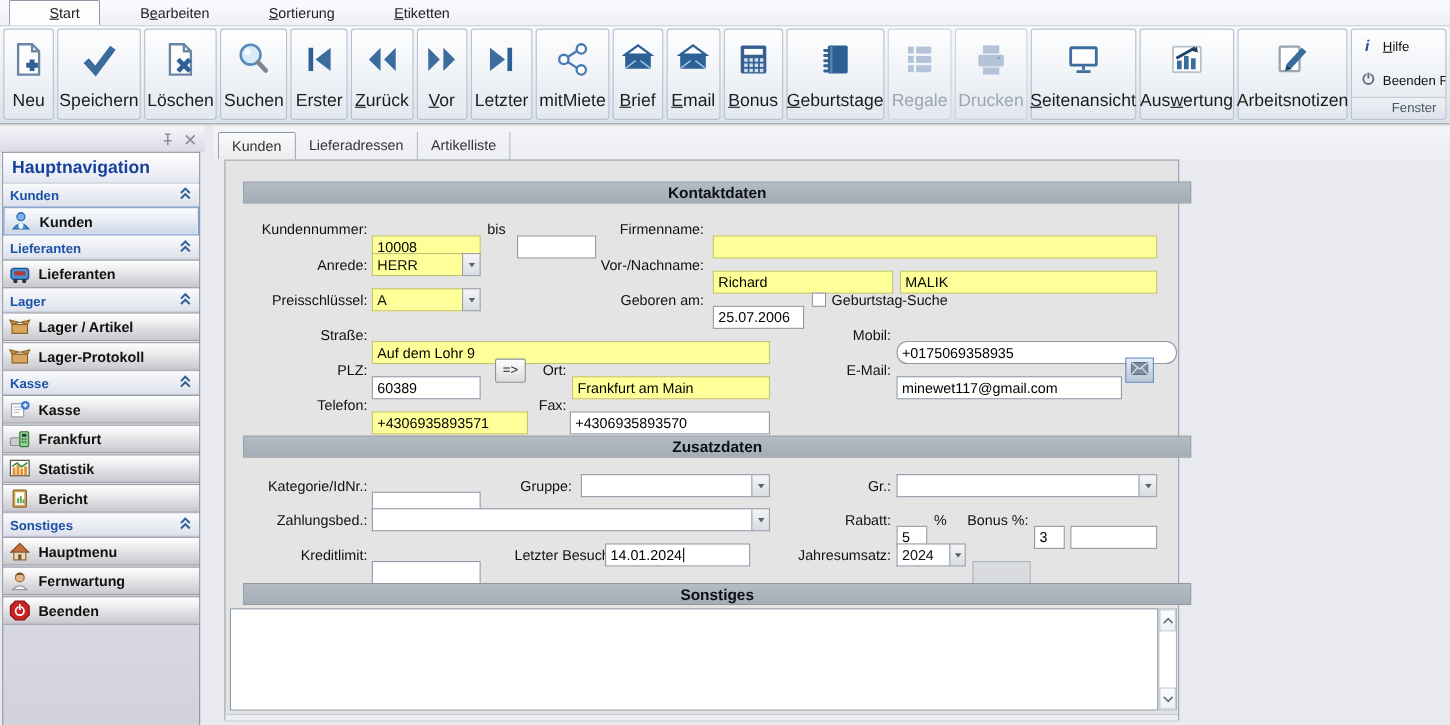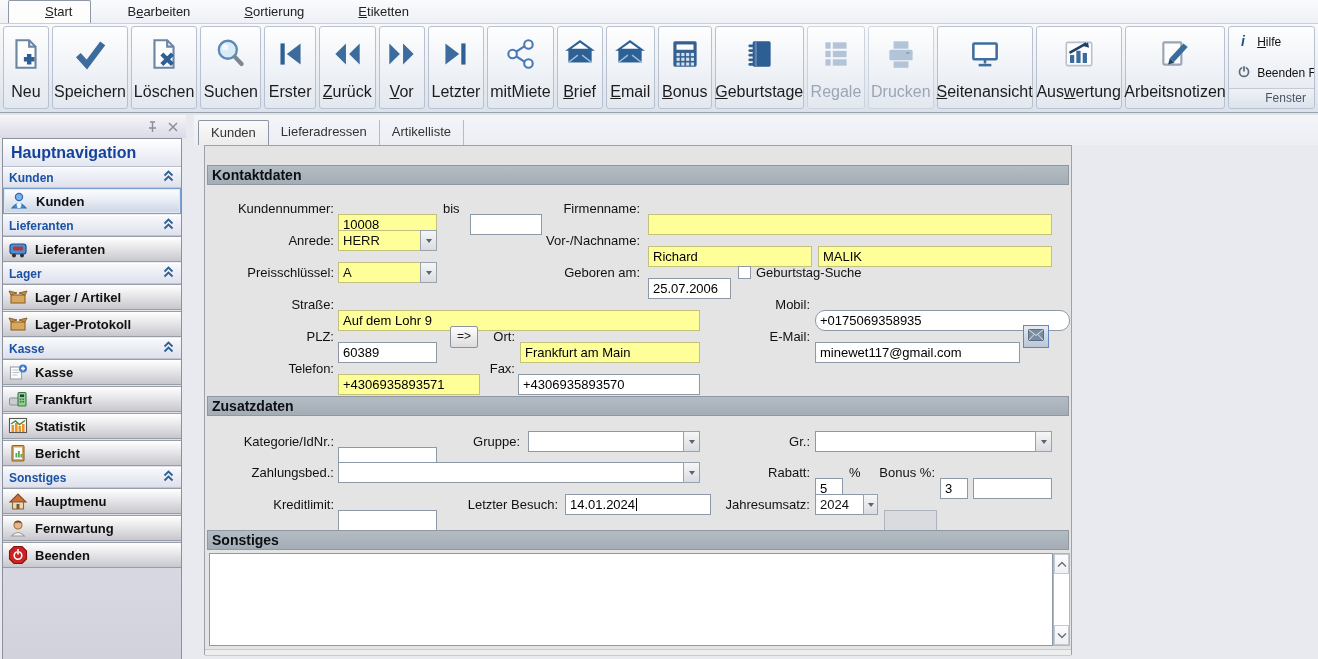--- a/index.html
+++ b/index.html
@@ -40,21 +40,21 @@
 
   
   .main { position:absolute; left:194px; top:0; right:0; bottom:0; }
   .tabstrip { position:absolute; left:0; top:0; right:0; height:30px; background:linear-gradient(#f4f5f9,#eceef4); display:flex; align-items:flex-end; padding-left:4px; }
   .tab { height:25px; padding:4px 12px 0 12px; font-size:13px; color:#333; border-right:1px solid #b6bcc6; cursor:default; }
   .tab.active { background:linear-gradient(#fafafa,#ececec); border:1px solid #8a96a4; border-bottom:none; border-radius:2px 2px 0 0; position:relative; z-index:2; }
 
   .panel { position:absolute; left:10px; top:30px; width:868px; bottom:4px; background:#e4e4e4; border:1px solid #99a2ad; }
   .panel-content { position:absolute; inset:0; }
 
-  .sec-hdr { position:absolute; left:2px; width:862px; height:20px; background:linear-gradient(#b3bbc3,#a4acb5); border:1px solid #8f98a2; padding:1px 4px; font-size:14px; font-weight:bold; color:#0c1014; }
+  .sec-hdr { position:absolute; left:16px; width:862px; height:20px; background:linear-gradient(#b3bbc3,#a4acb5); border:1px solid #8f98a2; padding:1px 4px; font-size:14px; font-weight:bold; color:#0c1014;text-align:center; }
 
   .lbl { position:absolute; height:21px; line-height:21px; text-align:right; color:#111; white-space:nowrap; }
   .tf { position:absolute; height:21px; border:1px solid #8d99a6; background:#fff; font-family:"Liberation Sans", sans-serif; font-size:13px; padding:1px 4px; color:#000; }
   .tf.yellow { background:#ffff99; border-color:#c2c27c; }
   .tf.disabled { background:#d9dbdf; border-color:#aeb4bc; }
   input.tf { outline:none;margin-top:16px; }
   .divtf { line-height:17px; white-space:nowrap; overflow:hidden; }
   .caret { display:inline-block; width:1px; height:13px; background:#000; vertical-align:-2px; margin-left:1px; }
 
   .dd { position:absolute; height:21px; display:flex; }
@@ -609,21 +609,21 @@
         <div class="lbl" style="left:505px;width:100px;top:316px;">Rabatt:</div>
         <input class="tf" style="left: 610px; top: 316px; width: 28px;" value="5">
         <div class="lbl" style="left:644px;width:16px;top:316px;text-align:left;">%</div>
         <div class="lbl" style="left:660px;width:70px;top:316px;">Bonus %:</div>
         <input class="tf" style="left: 735px; top: 316px; width: 28px;" value="3">
         <input class="tf" style="left: 768px; top: 316px; width: 79px;" value="">
 
         <div class="lbl" style="left:4px;width:125px;top:348px;">Kreditlimit:</div>
         <input class="tf" style="left: 133px; top: 348px; width: 99px;" value="">
         <div class="lbl" style="left:250px;width:103px;top:348px;">Letzter Besuch:</div>
-        <div class="tf divtf" style="left:360px;top:348px;width:146px;"><span>14.01.2024</span><span class="caret"></span></div>
+        <div class="tf divtf" style="left:345px;top:348px;width:132px;"><span>14.01.2024</span><span class="caret"></span></div>
         <div class="lbl" style="left:495px;width:110px;top:348px;">Jahresumsatz:</div>
         <div class="dd" style="left:610px;top:348px;width:63px;">
           <div class="dd-val">2024</div>
           <div class="dd-btn" style="width:15px;">
               <span class="dd-arrow"></span>
             </div>
         </div>
         <input class="tf disabled" style="left: 679px; top: 348px; width: 53px;" value="">
 
         <div class="sec-hdr" style="top:384px;">Sonstiges</div>

